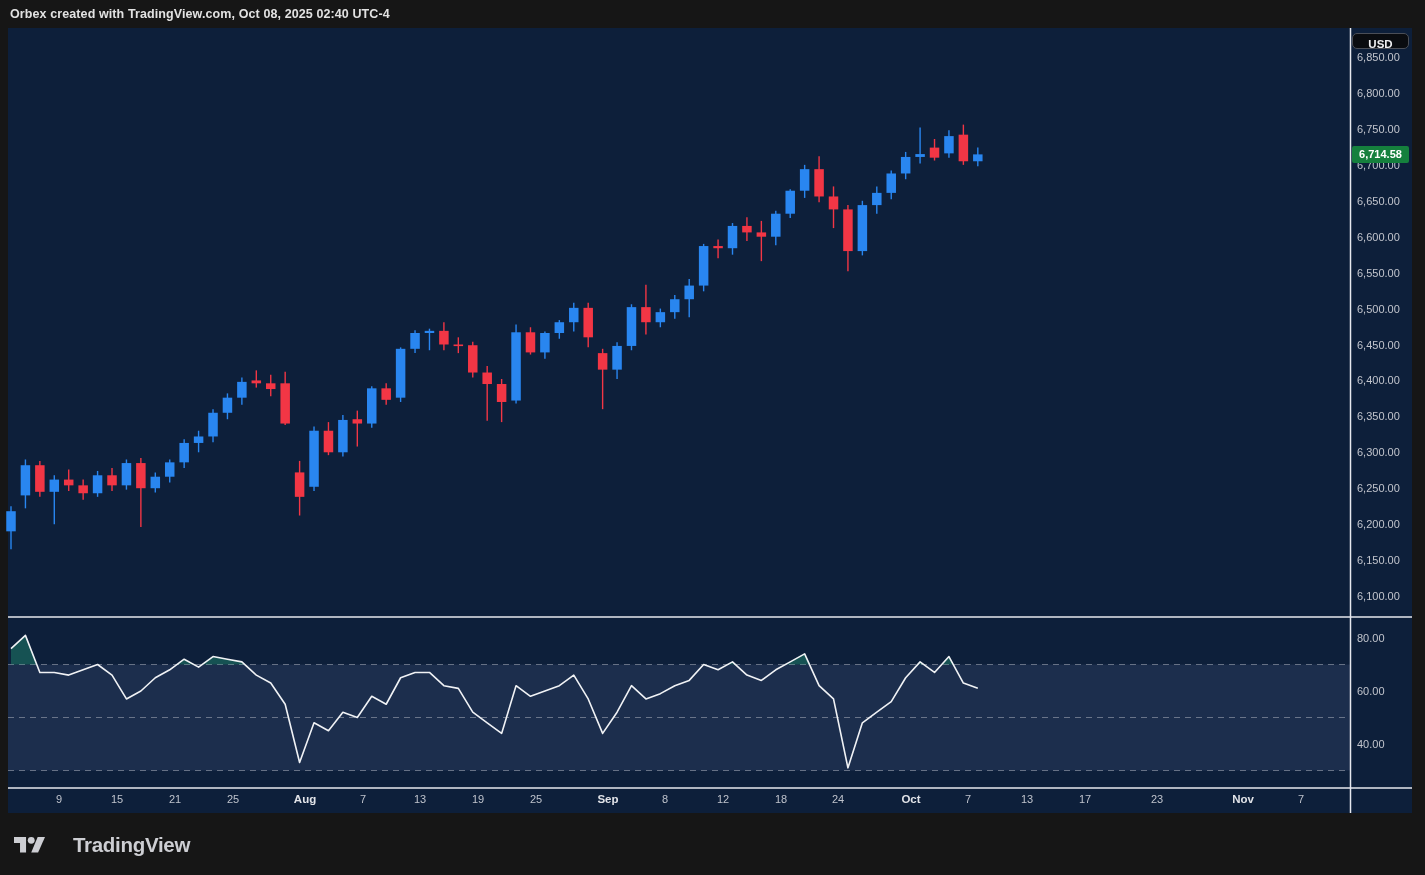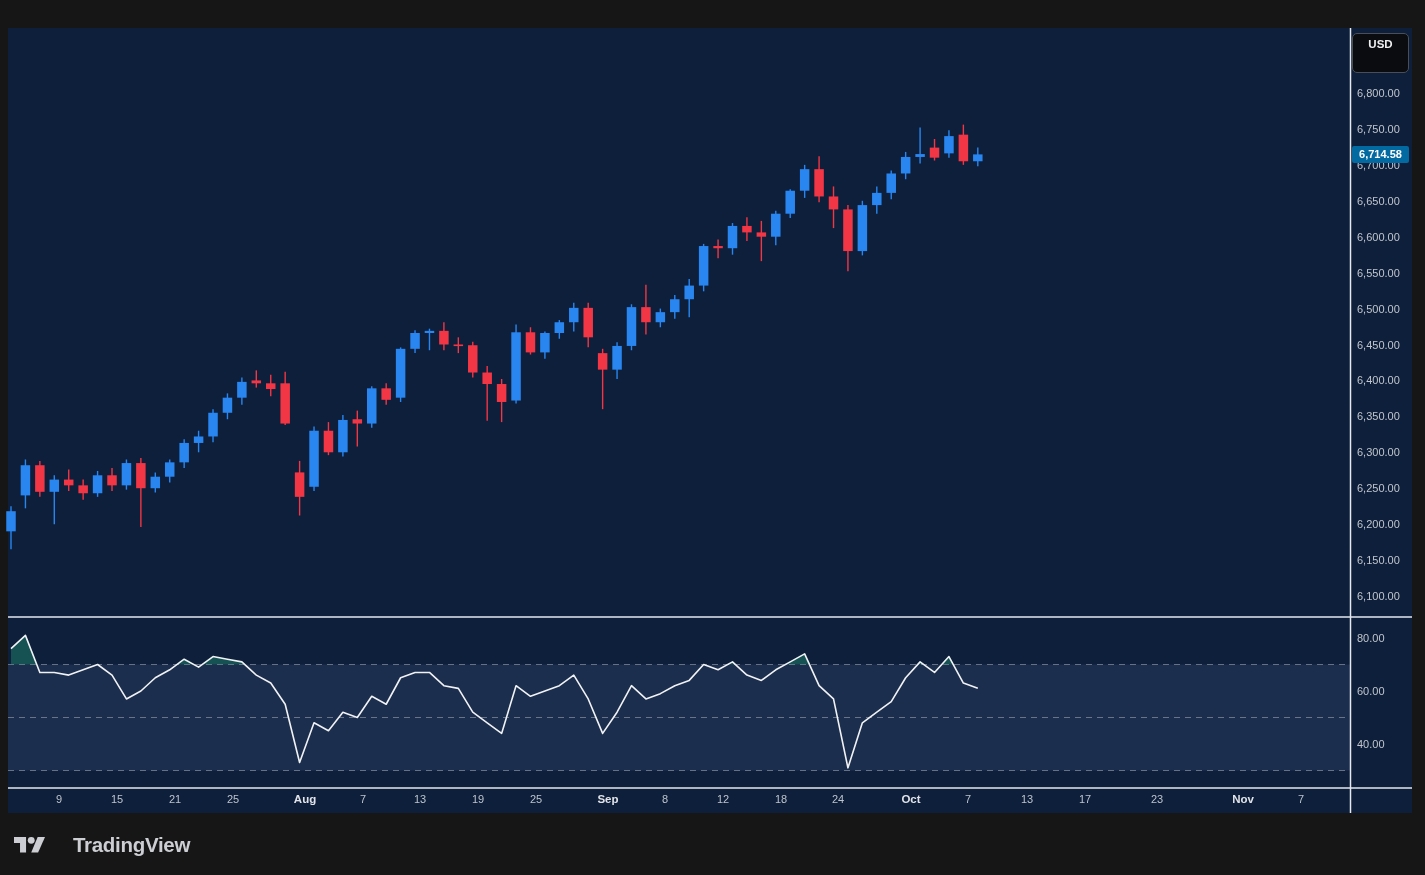--- a/index.html
+++ b/index.html
@@ -9,35 +9,38 @@
   #stage { position:relative; width:1425px; height:875px; background:#161616; }
   #titlebar { left:0; top:0; width:1425px; height:28px; background:#161616; z-index:4; }
   #title-text { position:absolute; left:10px; top:7px; font-size:12.5px; font-weight:bold;
                 color:#e2e2e2; letter-spacing:0.1px; }
   #chart-svg { left:0; top:0; z-index:1; }
   .axis-label { position:absolute; left:1357px; font-size:11px; color:#c2c5cd; z-index:2;
                 line-height:14px; white-space:nowrap; }
   .time-label { position:absolute; top:793px; font-size:11px; color:#bfc3cc; z-index:2;
                 transform:translateX(-50%); white-space:nowrap; }
   .time-label.major { font-weight:bold; color:#e1e3e8; font-size:11.5px; }
-  #usd-button { position:absolute; left:1352px; top:33px; width:57px; height:40px;
+  #usd-button { position:absolute; left:1352px; top:33px; width:57px; height:16px;
                 background:#0a0c10; border:1.5px solid #4a4e57; border-radius:5px;
                 color:#f0f0f2; font-size:11.5px; font-weight:bold; text-align:center;
                 line-height:21px; z-index:5; cursor:pointer; }
   #price-badge { position:absolute; left:1352px; top:146px; width:57px; height:17px;
                  border-radius:2px; color:#ffffff; font-size:11px; font-weight:bold;
                  text-align:center; line-height:17px; z-index:3; }
   #logo { position:absolute; left:14px; top:830px; height:30px; display:flex;
           align-items:center; gap:9px; z-index:4; cursor:pointer; }
   #logo-text { font-size:20.5px; font-weight:800; color:#cdced3; letter-spacing:-0.3px;margin-left:19px; }
 </style>
 </head>
 <body>
 
 <div id="stage">
+  <div id="titlebar" class="abs">
+    <span id="title-text">Orbex created with TradingView.com, Oct 08, 2025 02:40 UTC-4</span>
+  </div>
 
   <svg id="chart-svg" class="abs" width="1425" height="875">
       <rect x="8" y="28" width="1404" height="785" fill="#0d1f3a"></rect>
       <rect x="8" y="664.5" width="1342.5" height="106" fill="rgba(128,145,210,0.13)"></rect>
       <line x1="8" y1="664.5" x2="1350.5" y2="664.5" stroke="rgba(170,174,188,0.55)" stroke-width="1" stroke-dasharray="6 5"></line>
       <line x1="8" y1="717.5" x2="1350.5" y2="717.5" stroke="rgba(170,174,188,0.55)" stroke-width="1" stroke-dasharray="6 5"></line>
       <line x1="8" y1="770.5" x2="1350.5" y2="770.5" stroke="rgba(170,174,188,0.55)" stroke-width="1" stroke-dasharray="6 5"></line>
       <g>
         <g>
           <line x1="11" y1="506.1785714285714" x2="11" y2="549.2928571428571" stroke="#2986f0" stroke-width="1.4"></line>
@@ -369,21 +372,21 @@
       <div class="time-label" style="left: 1085px;">17</div>
       <div class="time-label" style="left: 1157px;">23</div>
       <div class="time-label major" style="left: 1243px;">Nov</div>
       <div class="time-label" style="left: 1301px;">7</div>
     </div>
 
   <div id="usd-button">
     <span>USD</span>
   </div>
 
-  <div id="price-badge" style="background: #0369a1; top: 145.88px;">
+  <div id="price-badge" style="background: #15803d; top: 145.88px;">
     <span>6,714.58</span>
   </div>
 
   <div id="logo">
     <svg width="31" height="25" viewBox="0 0 36 28">
       <g fill="#cdced3">
         <path d="M14 22H7V11H0V4h14v18z"></path>
         <circle cx="20" cy="8" r="4"></circle>
         <path d="M28 22h-8l7.5-18H36L28 22z"></path>
       </g>

